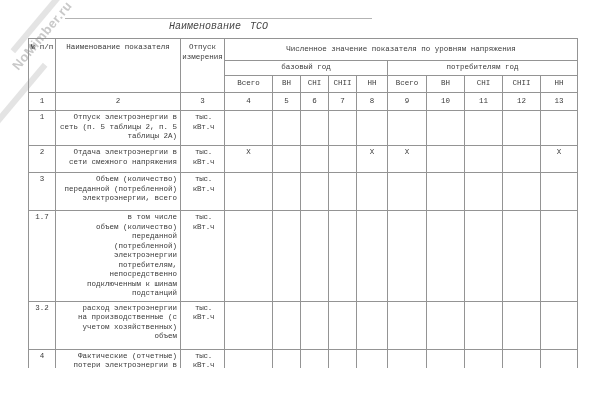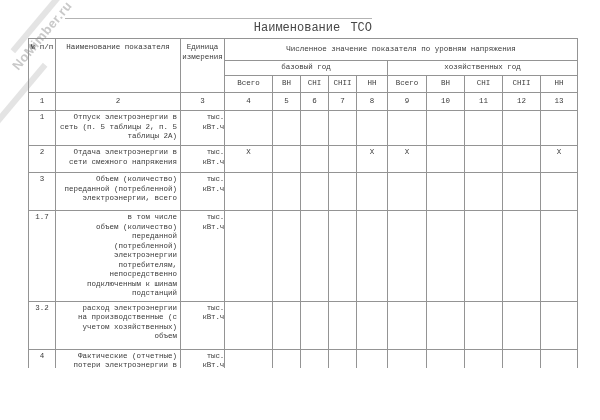--- a/index.html
+++ b/index.html
@@ -17,21 +17,21 @@
     position:absolute;left:-8px;top:28px;width:100px;z-index:0;
     transform:rotate(-50deg);
     font-family:"Liberation Sans","DejaVu Sans",sans-serif;
     font-weight:bold;font-size:13px;letter-spacing:.5px;
     color:#c9c9c9;text-align:center;white-space:nowrap;
   }
   
   .tso-line{position:absolute;left:65px;top:18px;width:307px;height:1px;background:#b3b3b3;z-index:1;}
   .tso-label{
     position:absolute;left:65px;top:21px;width:307px;z-index:1;
-    text-align:right;font-size:12px;word-spacing:3px;color:#474747;
+    text-align:center;font-size:10px;word-spacing:3px;color:#474747;font-style:italic;
   }
   
   .table-clip{position:absolute;left:28px;top:38px;width:551px;height:330px;overflow:hidden;z-index:1;}
   table{border-collapse:collapse;table-layout:fixed;width:549px;}
   td{
     border:1px solid #949494;
     font-size:7.5px;line-height:9.5px;
     padding:2px 1px;vertical-align:top;text-align:center;
     overflow:hidden;white-space:pre-wrap;word-wrap:break-word;
   }
@@ -41,21 +41,21 @@
   thead tr:nth-child(2){height:15px;margin-left:40px;}
   thead tr:nth-child(3){height:17px;}
   thead tr:nth-child(4){height:18px;}
   tbody tr:nth-child(1){height:35px;}
   tbody tr:nth-child(2){height:27px;}
   tbody tr:nth-child(3){height:38px;}
   tbody tr:nth-child(4){height:87px;}
   tbody tr:nth-child(5){height:48px;}
   tbody tr:nth-child(6){height:55px;}
   td.name-cell{text-align:right;padding:2px 3px;}
-  td.unit-cell{text-align:right;padding:2px 0 2px 2px;letter-spacing:-.2px;}
+  td.unit-cell{text-align:center;padding:2px 0 2px 2px;letter-spacing:-.2px;}
 </style>
 </head>
 <body>
 
 <div>
   <div class="wm-band wm-band-1"></div>
   <div class="wm-text">NoMimber.ru</div>
   <div class="wm-band wm-band-2"></div>
 </div>
 
@@ -76,27 +76,27 @@
       <col style="width:39px">
         <col style="width:38px">
         <col style="width:38px">
         <col style="width:38px">
         <col style="width:37px">
     </colgroup>
     <thead>
       <tr>
         <td rowspan="3" class="rs">№ п/п</td>
         <td rowspan="3" class="rs">Наименование показателя</td>
-        <td rowspan="3" class="rs">Единица
+        <td rowspan="3" class="rs">Отпуск
 измерения</td>
         <td colspan="10">Численное значение показателя по уровням напряжения</td>
       </tr>
       <tr>
         <td colspan="5">базовый год</td>
-        <td colspan="5">хозяйственных год</td>
+        <td colspan="5">потребителям год</td>
       </tr>
       <tr>
         <td>Всего</td>
         <td>ВН</td>
         <td>СНI</td>
         <td>СНII</td>
         <td>НН</td>
         <td>Всего</td>
         <td>ВН</td>
         <td>СНI</td>

